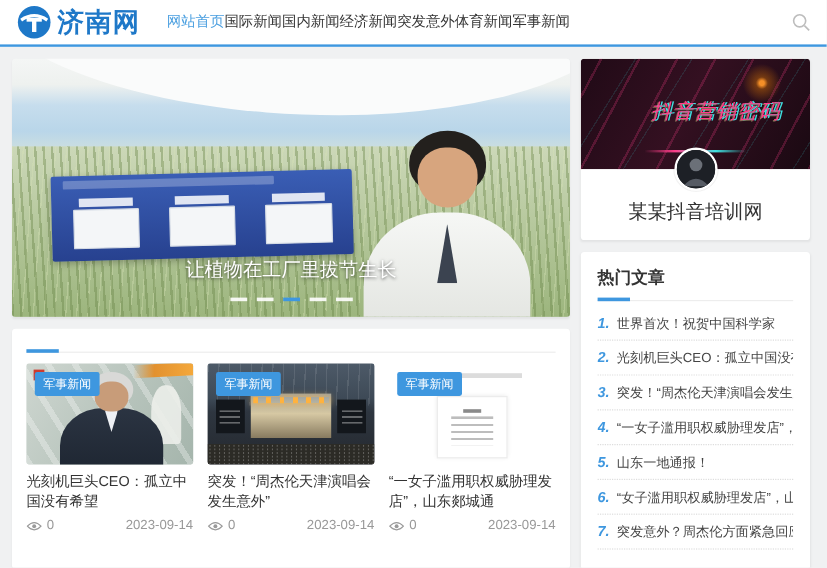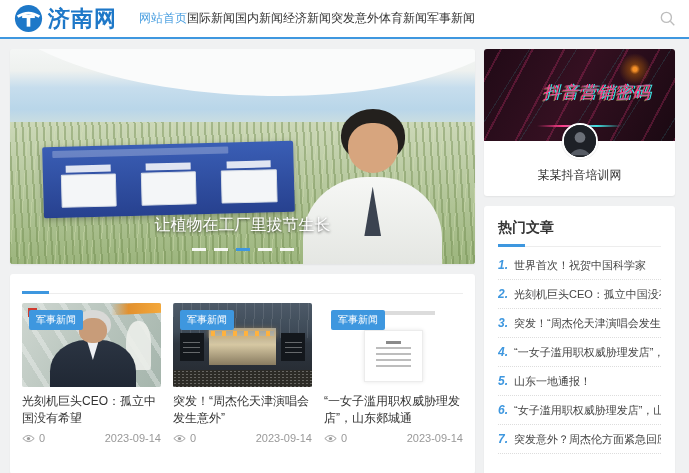--- a/index.html
+++ b/index.html
@@ -140,21 +140,21 @@
     background:repeating-linear-gradient(122deg, rgba(63,224,224,.12) 0 1px, transparent 1px 40px); }
   .glitch { position:absolute; top:32px; left:0; width:100%; text-align:center; z-index:3;
     font-size:17px; font-weight:normal; font-style:italic; letter-spacing:1px; color:#ff3d8a;
     text-shadow:2px 0 0 #3fe0e0, -1px 1px 0 rgba(255,255,160,.4);margin-left:17px; }
   .b-line { position:absolute; bottom:14px; left:28%; width:44%; height:2px; z-index:3;
     background:linear-gradient(90deg,transparent,#ff3d8a 30%,#3fe0e0 70%,transparent); }
   .avatar { position:relative; z-index:4; width:36px; height:36px; border-radius:50%;
     margin:-18px auto 0; background:#1d2026; border:2px solid #fff;
     box-shadow:0 0 0 1px rgba(0,0,0,.05); overflow:hidden; }
   .avatar svg { width:100%; height:100%; display:block; }
-  .p-name { text-align:center; font-size:12px; color:#333; margin-top:8px; }
+  .p-name { text-align:center; font-size:16px; color:#333; margin-top:8px; }
   .p-qq { font-size:11px; color:#888; padding:0 9px; margin-top:8px; }
 
   
   .hot { padding:13px 14px 10px; min-height:270px; }
   .hot-list { list-style:none; margin-top:4px; }
   .hot-list li { display:flex; align-items:baseline; gap:6px; padding:7px 0 6px;
     border-bottom:1px dotted #ddd; font-size:11px; color:#444; cursor:pointer;
     white-space:nowrap; overflow:hidden; }
   .hot-list li em { font-style:italic; font-weight:bold; color:#3e97df; font-size:12px; flex:none; }
   .hot-list li span { overflow:hidden; text-overflow:clip; }

